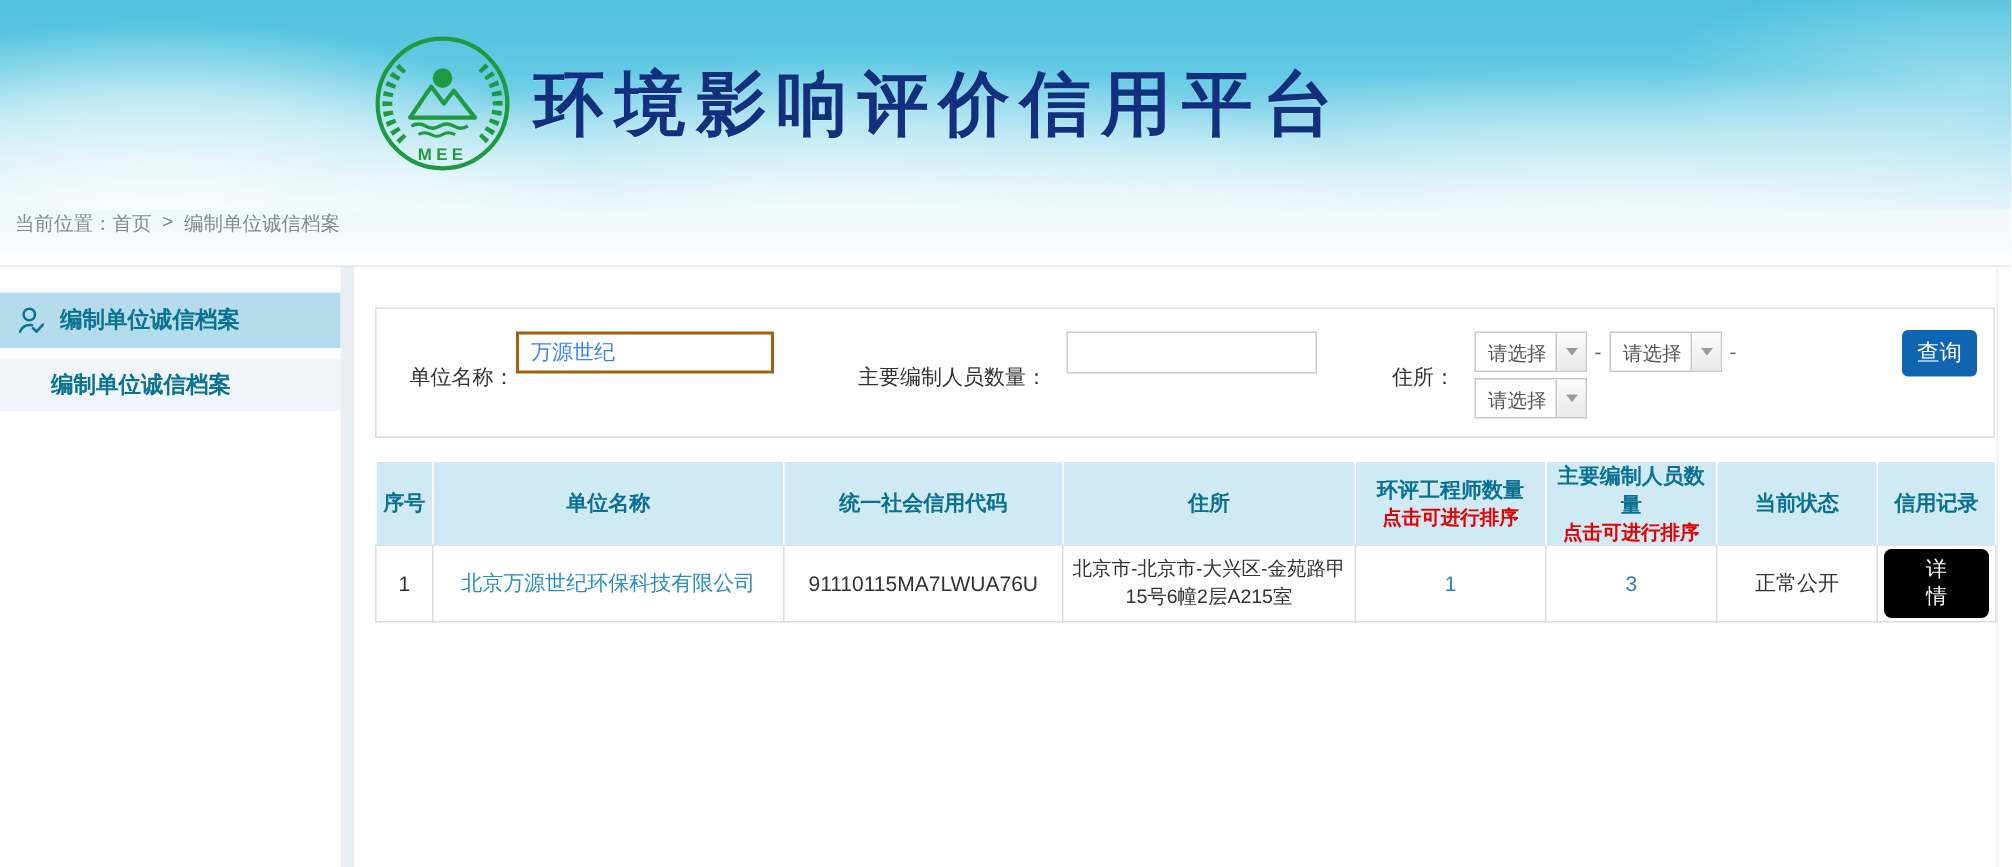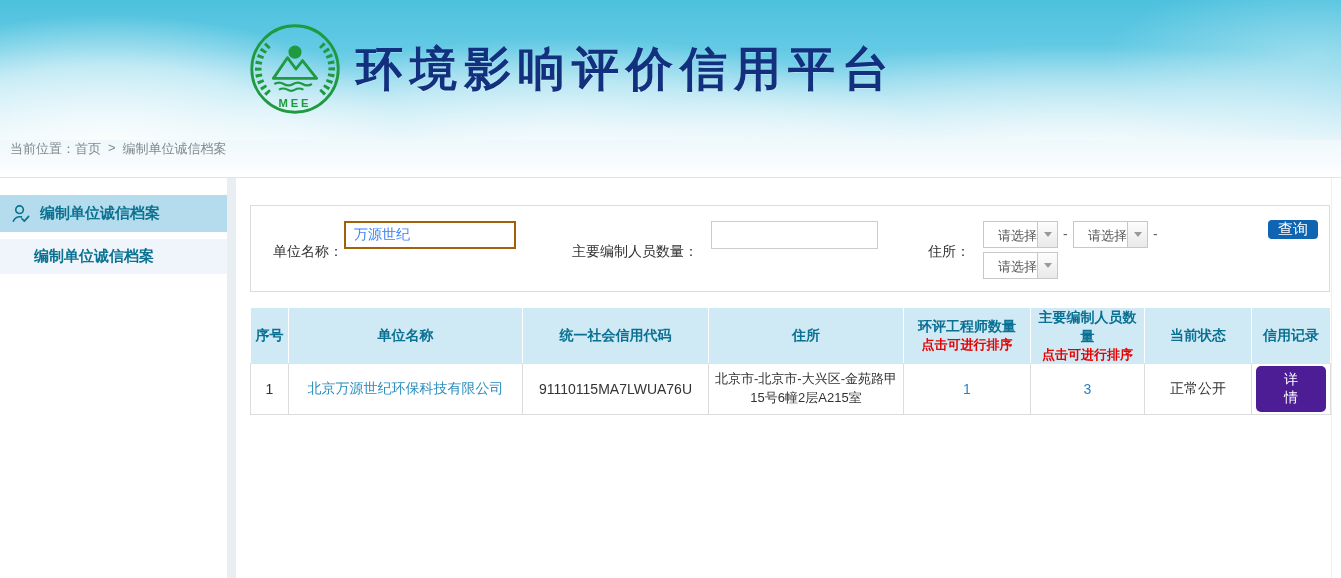--- a/index.html
+++ b/index.html
@@ -44,46 +44,46 @@
   .panel { position:relative; width:1080px; height:87px; border:1px solid #dcdcdc; background:#fff; }
   .panel label { font-size:14px; color:#333;margin-top:16px; }
   .f-name-label   { position:absolute; left:22px;  top:21px; }
   .f-name-input   { position:absolute; left:93px;  top:15px; width:172px; height:28px;
     border:2px solid #a16207; padding:0 8px; font-size:14px; color:#3b82f6; outline:none; }
   .f-code-label   { position:absolute; left:321px; top:21px; }
   .f-code-input   { position:absolute; left:460px; top:15px; width:167px; height:28px;
     border:1px solid #ccc; padding:0 8px; font-size:14px; color:#333; outline:none; }
   .f-addr-label   { position:absolute; left:677px; top:21px; }
   .combo { position:absolute; width:75px; height:27px; border:1px solid #c8c8c8; border-radius:0;
-    background:#fff; display:flex; overflow:hidden; cursor:pointer;text-align:right; }
+    background:#fff; display:flex; overflow:hidden; cursor:pointer; }
   .combo .val { flex:1 1 auto; font-size:13px; color:#555; padding:5px 0 0 8px; white-space:nowrap; }
   .combo .arrow-box { width:20px; flex:0 0 auto; border-left:1px solid #c8c8c8;
     background:linear-gradient(#fdfdfd,#e9e9e9); display:flex; align-items:center; justify-content:center; }
   .combo .tri { width:0; height:0; border-left:4px solid transparent; border-right:4px solid transparent;
     border-top:5px solid #9a9a9a; }
   .combo1 { left:732px; top:15px; }
   .combo2 { left:822px; top:15px; }
   .combo3 { left:732px; top:46px; }
   .dash1 { position:absolute; left:812px; top:20px; color:#666; font-size:14px; }
   .dash2 { position:absolute; left:902px; top:20px; color:#666; font-size:14px; }
-  .query-btn { position:absolute; left:1017px; top:14px; width:50px; height:19px;
+  .query-btn { position:absolute; left:1017px; top:14px; width:50px; height:31px;
     background:#1065b3; color:#fff; border:none; border-radius:4px; font-size:15px; cursor:pointer; }
 
   
   .grid { width:1080px; margin-top:15px; border-collapse:collapse; table-layout:fixed; }
   .grid th { background:#cfe9f5; color:#0a7193; font-size:14px; font-weight:bold;
     height:43px; text-align:center; border:1px solid #fff; border-bottom:1px solid #cfe9f5;
     line-height:1.35; padding:0 2px; }
   .grid th .sort-hint { display:block; color:#e60000; font-size:13px; font-weight:bold; cursor:pointer; }
   .grid td { height:47px; border:1px solid #dcdcdc; text-align:center; font-size:14px;
     color:#333; background:#fff; padding:2px 4px; }
   .grid td.addr { font-size:13px; line-height:1.45; }
   .link-name { color:#2a8dbd; cursor:pointer; text-decoration:none; }
   .link-num  { color:#2e7fbe; cursor:pointer; text-decoration:none; }
-  .detail-btn { display:inline-block; background:#4c1d95; color:#fff; font-size:14px;
+  .detail-btn { display:inline-block; background:#000000; color:#fff; font-size:14px;
     border:none; border-radius:5px; padding:5px 24px; cursor:pointer; }
 
   .col-seq{width:38px;} .col-name{width:234px;} .col-code{width:186px;} .col-addr{width:195px;}
   .col-eng{width:127px;} .col-staff{width:114px;} .col-status{width:107px;} .col-record{width:79px;}
 </style>
 </head>
 <body>
 
 <div class="banner">
   <div class="banner-inner">

